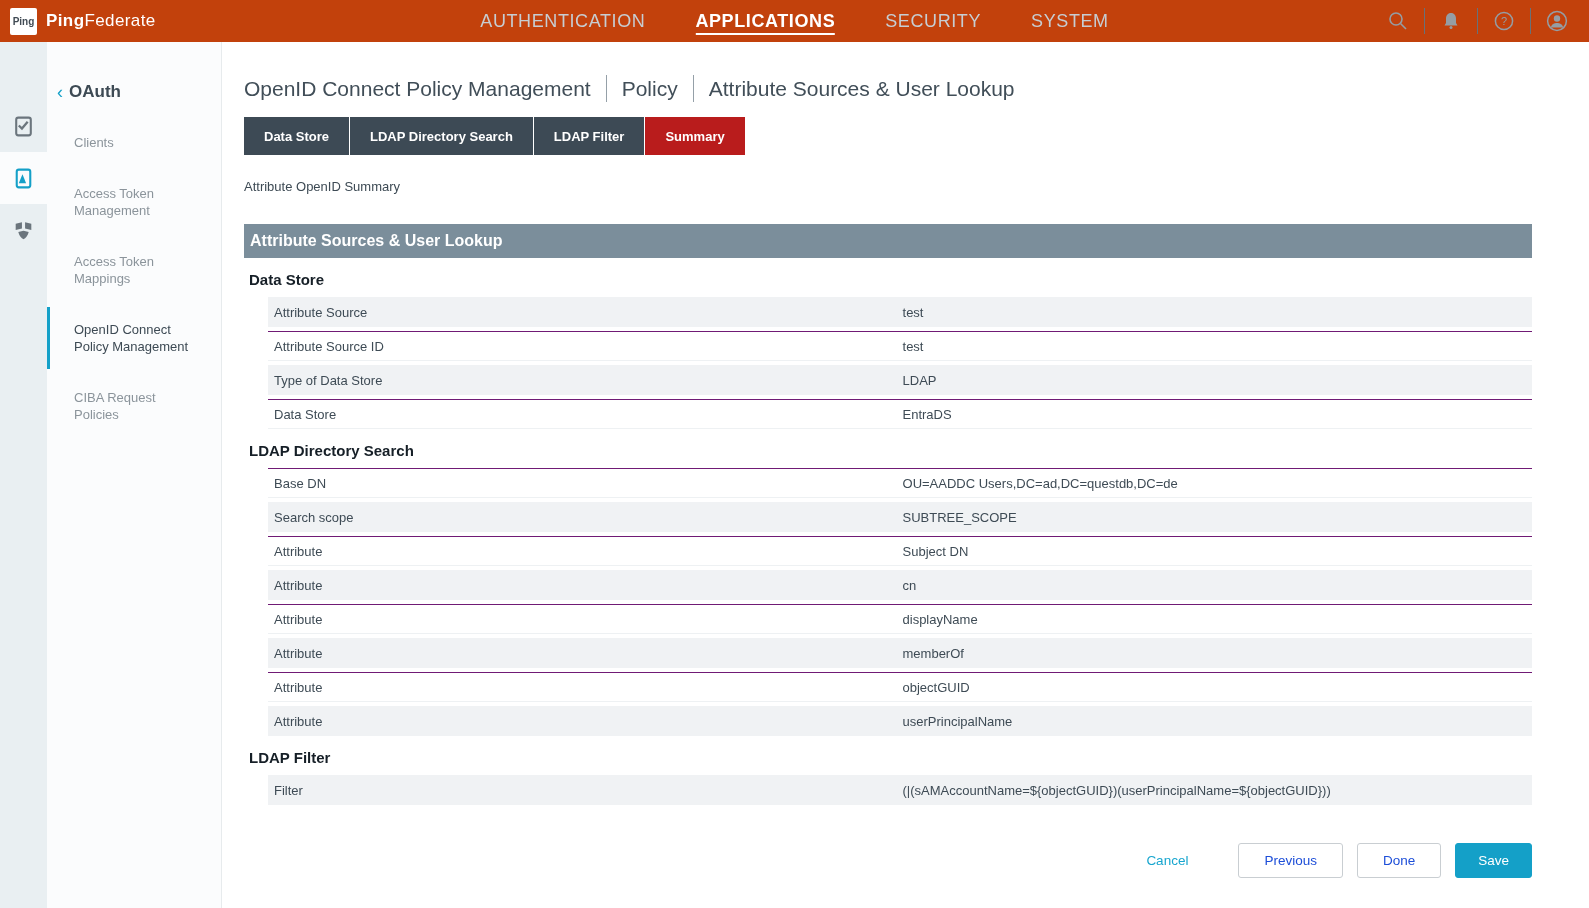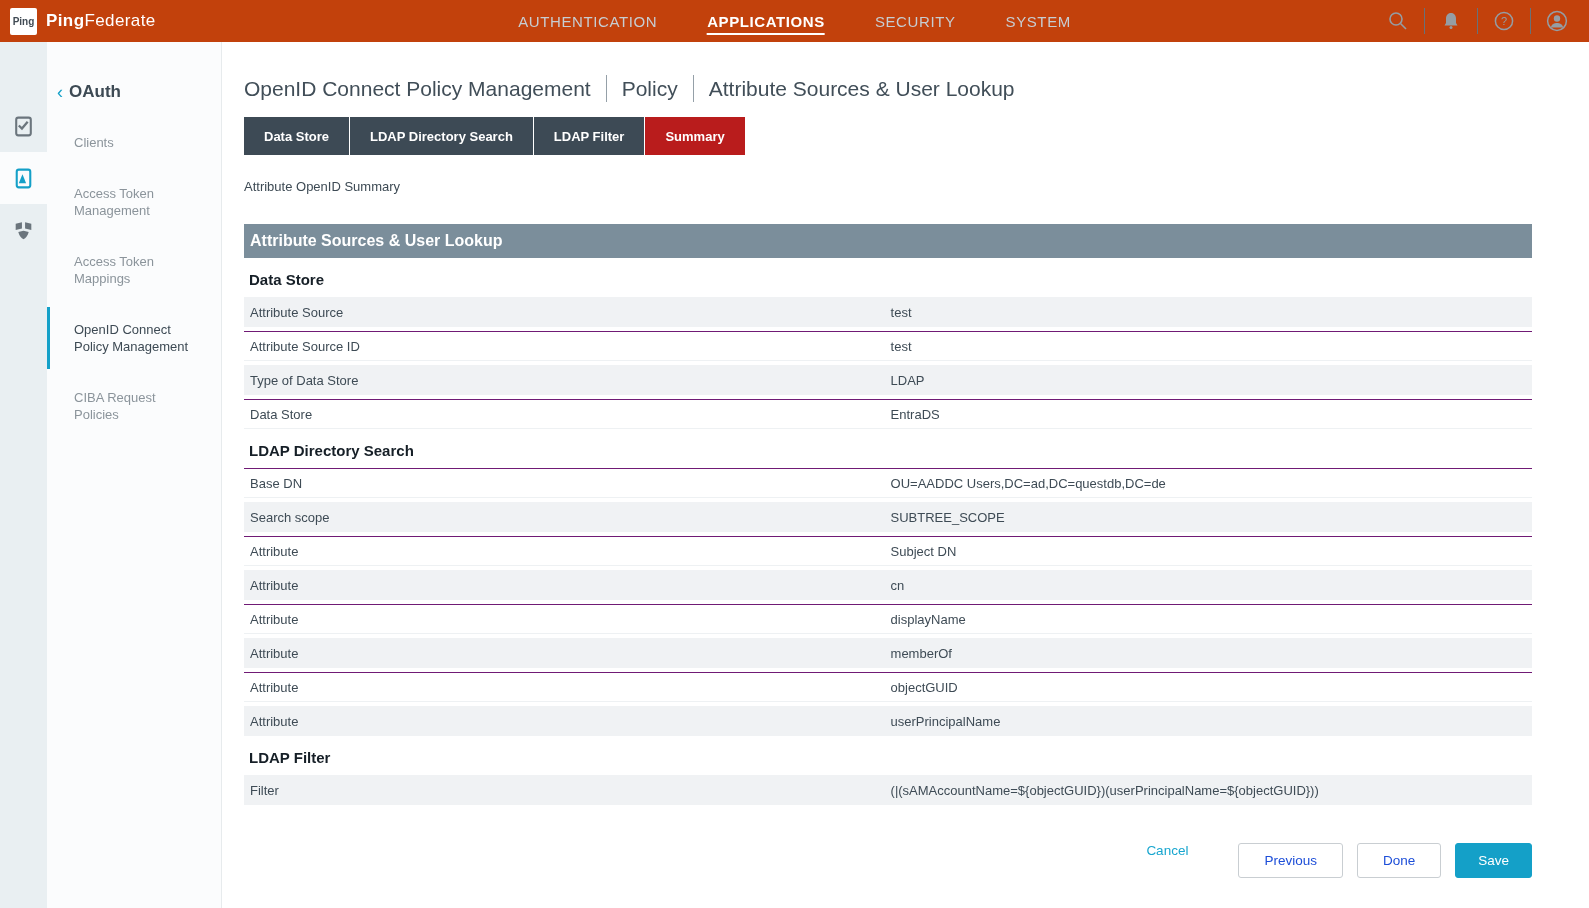--- a/index.html
+++ b/index.html
@@ -8,21 +8,21 @@
 
   
   .topbar { position:relative; height:42px; background:#c2410c; display:flex; align-items:center; }
   .brand { display:flex; align-items:center; gap:9px; padding-left:10px; }
   .logo-box { width:27px; height:27px; background:#fff; border-radius:2px;
     display:flex; align-items:center; justify-content:center;
     font-size:10px; font-weight:bold; color:#414b54; letter-spacing:0; }
   .brand-text { color:#fff; font-size:17px; letter-spacing:.4px; }
   .brand-text .b { font-weight:bold; }
   .topnav { position:absolute; left:50%; transform:translateX(-50%); display:flex; gap:50px; align-items:center; height:100%; }
-  .nav-item { color:#c7cdd2; font-size:15px; letter-spacing:.6px; text-decoration:none;
+  .nav-item { color:#c7cdd2; font-size:18px; letter-spacing:.6px; text-decoration:none;
     height:100%; display:flex; align-items:center; position:relative; cursor:pointer; }
   .nav-item.active { color:#fff; font-weight:bold; }
   .nav-item.active::after { content:""; position:absolute; left:0; right:0; bottom:7px; height:2px; background:#fff; }
   .utilities { position:absolute; right:6px; top:0; height:100%; display:flex; align-items:center; }
   .util-cell { width:52px; display:flex; justify-content:center; align-items:center; cursor:pointer; }
   .util-divider { width:1px; height:26px; background:#697179; }
   .util-icon { stroke:#959da4; fill:none; }
 
   
   .shell { display:flex; height:866px; }
@@ -46,27 +46,27 @@
   .step { height:38px; display:flex; align-items:center; padding:0 20px; background:#3d4a55;
     color:#fff; font-size:13px; font-weight:bold; margin-right:1px; cursor:pointer; }
   .step.active { background:#b91c1c; }
 
   .summary-label { margin-top:24px; font-size:13px; color:#3d4a54; }
 
   .tbl { margin-top:30px; }
   .tbl-header { height:34px; background:#7b8e9b; color:#fff; font-size:16px; font-weight:bold;
     display:flex; align-items:center; padding-left:6px; }
   .sec-title { font-size:15px; font-weight:bold; color:#161f27; margin:13px 0 9px 5px; }
-  .row { display:flex; align-items:center; height:30px; margin-bottom:4px; font-size:13px; color:#3e4b55; }
+  .row { display:flex; align-items:center; height:30px; margin-bottom:4px; font-size:13px; color:#3e4b55;margin-left:24px; }
   .row.shaded { background:#f0f2f4; }
   .row.plain { border-top:1px solid #701a75; border-bottom:1px solid #eef1f3; }
   .row-label { width:50.2%; padding-left:6px; flex:none; }
   .row-value { flex:1; }
 
-  .footer { margin-top:38px; display:flex; align-items:flex-start; justify-content:flex-end; }
+  .footer { margin-top:38px; display:flex; align-items:center; justify-content:flex-end; }
   .cancel-link { color:#18a6cf; font-size:13.5px; cursor:pointer; margin-right:36px; text-decoration:none; }
   .btn { height:35px; padding:0 25px; background:#fff; border:1px solid #c9ced2; border-radius:3px;
     font-family:"Liberation Sans", sans-serif; font-size:13.5px; color:#1d4ed8; cursor:pointer; margin-left:14px; }
   .btn.save { background:#14a0c8; border-color:#14a0c8; color:#fff; padding:4px 22px; }
 </style>
 </head>
 <body>
 
 <div class="topbar">
   <div class="brand">

